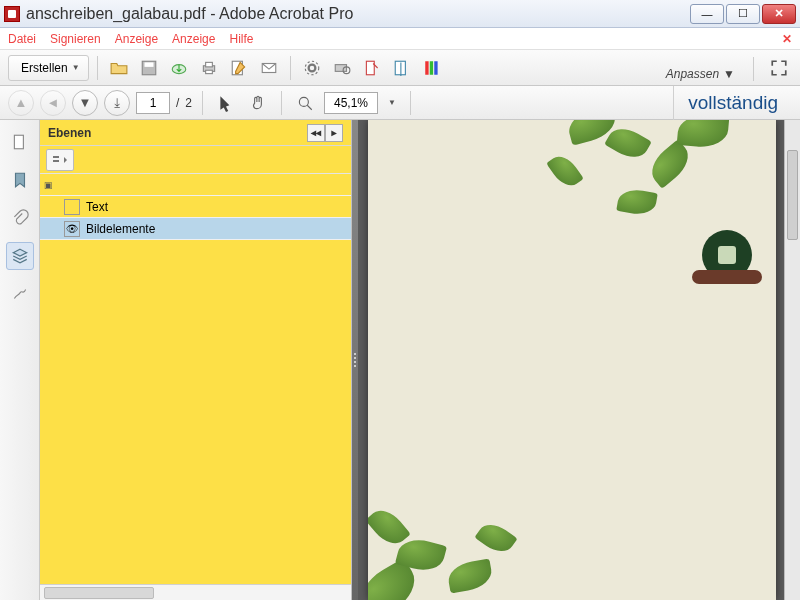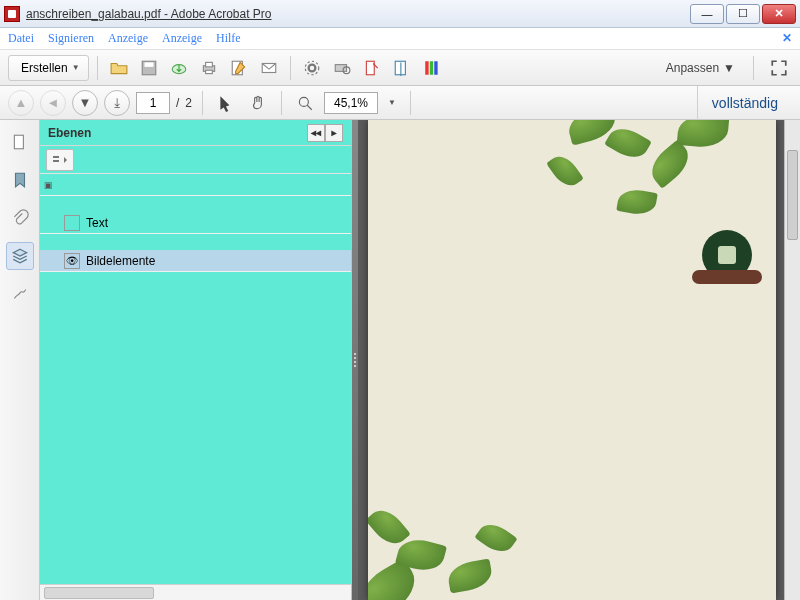--- a/index.html
+++ b/index.html
@@ -2,69 +2,69 @@
 <html><head>
 <meta charset="utf-8">
 <style>
 * { box-sizing: border-box; margin: 0; padding: 0; font-family: "Segoe UI", Tahoma, sans-serif; font-size: 12px; }
 body { width: 800px; height: 600px; overflow: hidden; background: #fff; }
 
 
 .titlebar { height: 28px; background: linear-gradient(#f3f6fb,#e1e8f3); display: flex; align-items: center; padding: 0 4px; border-bottom: 1px solid #b8c4d8; }
 .titlebar .icon { width: 16px; height: 16px; margin-right: 6px; background:#b22; border:1px solid #900; position:relative;}
 .titlebar .icon::after{content:"";position:absolute;inset:3px;background:#fff;border-radius:1px;}
-.titlebar .title { flex: 1; color: #333; font-size: 12px; text-decoration: underline; }
+.titlebar .title { flex: 1; color: #333; font-size: 16px; }
 .winbtns { display: flex; gap: 2px; }
 .winbtn { width: 34px; height: 20px; border: 1px solid #8a9bb8; border-radius: 3px; display: flex; align-items: center; justify-content: center; background: linear-gradient(#fdfdfe,#e6ecf5); font-size: 11px; cursor: pointer; }
 .winbtn.close { background: linear-gradient(#f08080,#c83232); border-color:#a02828; color:#fff; font-weight:bold;}
 
 
 .menubar { height: 22px; display: flex; align-items: center; gap: 14px; padding: 0 8px; background:#fff; border-bottom: 1px solid #e0e0e0; }
-.menubar span { color: #3b82f6; cursor: pointer; font-family: Liberation Serif, serif; }
+.menubar span { color: #ef4444; cursor: pointer; }
 .menubar .menu-close { margin-left:auto; font-weight:bold; cursor:pointer; }
 
 
 .toolbar { height: 36px; background: linear-gradient(#fbfbfb,#ececec); border-bottom: 1px solid #c8c8c8; display: flex; align-items: center; padding: 0 8px; gap: 4px; }
 .tool-divider { width: 1px; height: 24px; background: #ccc; margin: 0 4px; }
 .tool-btn { min-width: 26px; height: 26px; display: flex; align-items: center; justify-content: center; cursor: pointer; border-radius: 2px; }
 .tool-btn svg { width: 18px; height: 18px; }
 .erstellen { display: flex; align-items: center; height: 26px; padding: 0 8px; border: 1px solid #ccc; border-radius: 3px; background: linear-gradient(#fff,#f0f0f0); cursor: pointer; gap: 4px; text-align: center; }
 .erstellen .drop { font-size: 8px; color: #555; }
-.anpassen-group { margin-left: auto; display:flex; align-items:center; gap:8px;}
+.anpassen-group { margin-left: auto; display:flex; align-items:flex-end; gap:8px;font-style:italic;}
 .anpassen { display:flex; align-items:center; gap:4px; cursor:pointer; color:#444; padding:0 6px;}
 
 
 .navbar { height: 34px; background: linear-gradient(#fbfbfb,#ececec); border-bottom: 1px solid #c8c8c8; display: flex; align-items: center; padding: 0 8px; gap: 6px; }
 .nav-btn { width: 26px; height: 26px; border: 1px solid #bbb; border-radius: 50%; display:flex; align-items:center; justify-content:center; background:linear-gradient(#fff,#eee); cursor:pointer; font-size:13px; color:#555;}
 .nav-btn.disabled{opacity:.4; cursor:default;}
 .page-input { width: 34px; height: 22px; border:1px solid #aaa; text-align:center; }
 .page-count { color:#333; }
 .zoom-input { width:54px; height:22px; border:1px solid #aaa; text-align:center;}
 .zoom-drop { font-size:8px; color:#555; padding:0 4px; cursor:pointer;}
 .nav-spacer { flex:1; }
-.panel-link { padding: 16px 14px; height:34px; display:flex; align-items:center; color:#1a4e8a; cursor:pointer; border-left:1px solid #d0d0d0; font-size:14px;}
+.panel-link { padding: 16px 14px; height:34px; display:flex; align-items:center; color:#1a4e8a; cursor:pointer; border-left:1px solid #d0d0d0; font-size:19px;}
 
 
 .main { display:flex; height: calc(600px - 28px - 22px - 36px - 34px); }
 .side-rail { width: 40px; background: linear-gradient(90deg,#f7f7f7,#ececec); border-right:1px solid #c8c8c8; display:flex; flex-direction:column; align-items:center; padding-top:8px; gap:10px;}
 .rail-btn { width:28px; height:28px; display:flex; align-items:center; justify-content:center; cursor:pointer; border-radius:3px;}
 .rail-btn.active { background:#dbe6f4; border:1px solid #a8c0e0;}
 .rail-btn svg{width:18px;height:18px;}
 
-.layers-panel { width: 312px; background:#5eead4; border-right:1px solid #c0c0c0; display:flex; flex-direction:column;}
+.layers-panel { width: 312px; background:#fde047; border-right:1px solid #c0c0c0; display:flex; flex-direction:column;}
 .layers-header { height:26px; display:flex; align-items:center; padding:0 8px; border-bottom:1px solid #d8d8d8; font-weight:bold; color:#333;}
 .layers-header .nav{ margin-left:auto; display:flex;}
 .layers-header .navb{ width:18px; height:18px; border:1px solid #aaa; display:flex; align-items:center; justify-content:center; font-size:10px; cursor:pointer; background:#f4f4f4;}
 .layers-opts { height:28px; display:flex; align-items:center; padding:0 6px; border-bottom:1px solid #e4e4e4;}
 .opt-btn{ width:28px;height:22px;border:1px solid #bbb;display:flex;align-items:center;justify-content:center;background:#f6f6f6;cursor:pointer;border-radius:2px;}
 .layer-tree { flex:1; overflow:auto; font-size:12px;}
 .layer-row { height:22px; display:flex; align-items:center; gap:6px; padding:0 4px; border-bottom:1px solid #f0f0f0;}
 .layer-row .vis{ width:16px;height:16px;border:1px solid #999;display:flex;align-items:center;justify-content:center;font-size:10px;}
 .layer-row.root .name{ font-style:italic; color:#333; white-space:nowrap; overflow:hidden; text-overflow:ellipsis;}
-.layer-row.child{ padding-left:24px;margin-top:16px;}
+.layer-row.child{ padding-left:24px;}
 .layer-row.selected{ background:#b8d6ea;}
 .layer-row .tog{ width:10px; font-size:9px; color:#555;}
 .panel-scrollbar{ height:16px; border-top:1px solid #d0d0d0; background:#f4f4f4; display:flex; align-items:center;}
 .panel-scrollbar .thumb{ width:110px;height:12px;background:#d8d8d8;border:1px solid #bbb;border-radius:2px;margin-left:4px;}
 
 .doc-area { flex:1; background:#5b5b5b; display:flex; position:relative;}
 .splitter { width:6px; background:linear-gradient(#888,#666); cursor:col-resize; display:flex; flex-direction:column; justify-content:center; align-items:center; gap:2px;}
 .splitter span{width:2px;height:2px;background:#ccc;}
 .doc-scroll{ flex:1; overflow:hidden; position:relative;}
 .page { position:absolute; left:10px; top:0; right:24px; bottom:0; background:#ece9d8; box-shadow:0 0 8px rgba(0,0,0,.5); overflow:hidden;}

